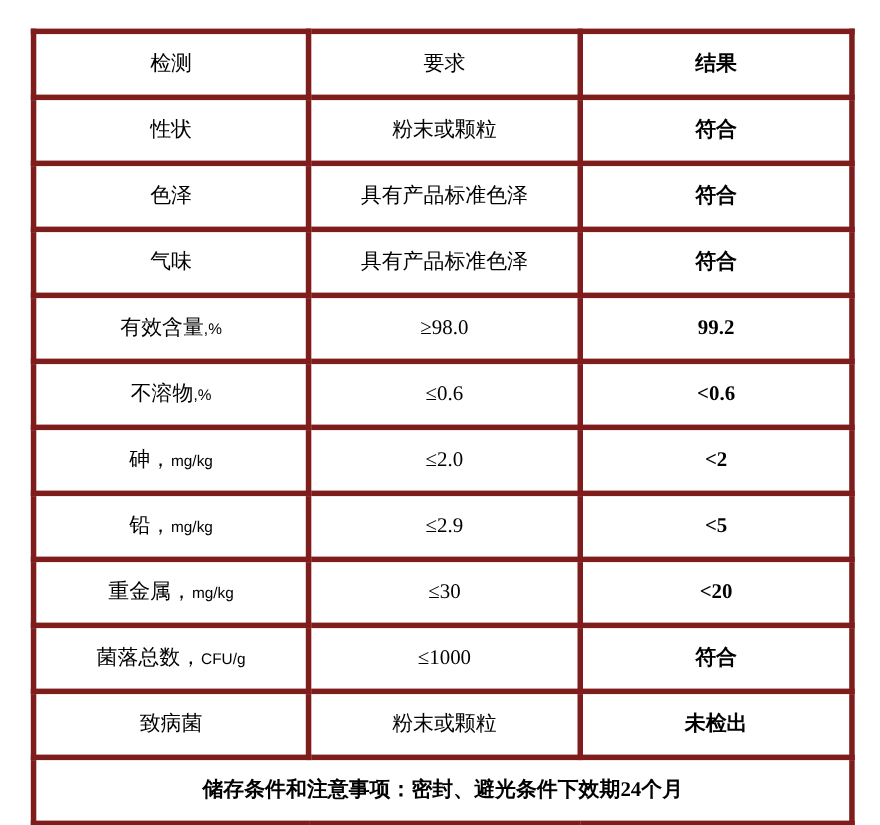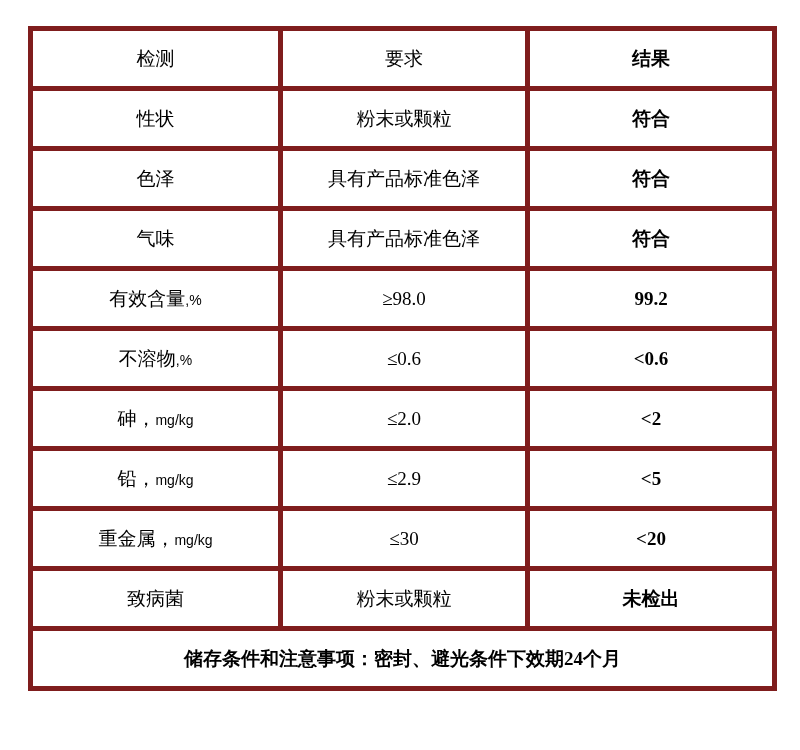--- a/index.html
+++ b/index.html
@@ -117,20 +117,25 @@
         <td class="req">≤2.9</td>
         <td class="res">&lt;5</td>
       </tr>
 
       <tr>
         <td class="item nowrap"><span>重金属，</span><span class="unit">mg/kg</span></td>
         <td class="req">≤30</td>
         <td class="res">&lt;20</td>
       </tr>
 
+      <tr>
+        <td class="item nowrap"><span>菌落总数，</span><span class="unit">CFU/g</span></td>
+        <td class="req">≤1000</td>
+        <td class="res">符合</td>
+      </tr>
 
       <tr>
         <td class="item nowrap"><span>致病菌</span><span class="unit"></span></td>
         <td class="req">粉末或颗粒</td>
         <td class="res">未检出</td>
       </tr>
 
       <tr class="footer-row">
         <td colspan="3">储存条件和注意事项：密封、避光条件下效期24个月</td>
       </tr>

